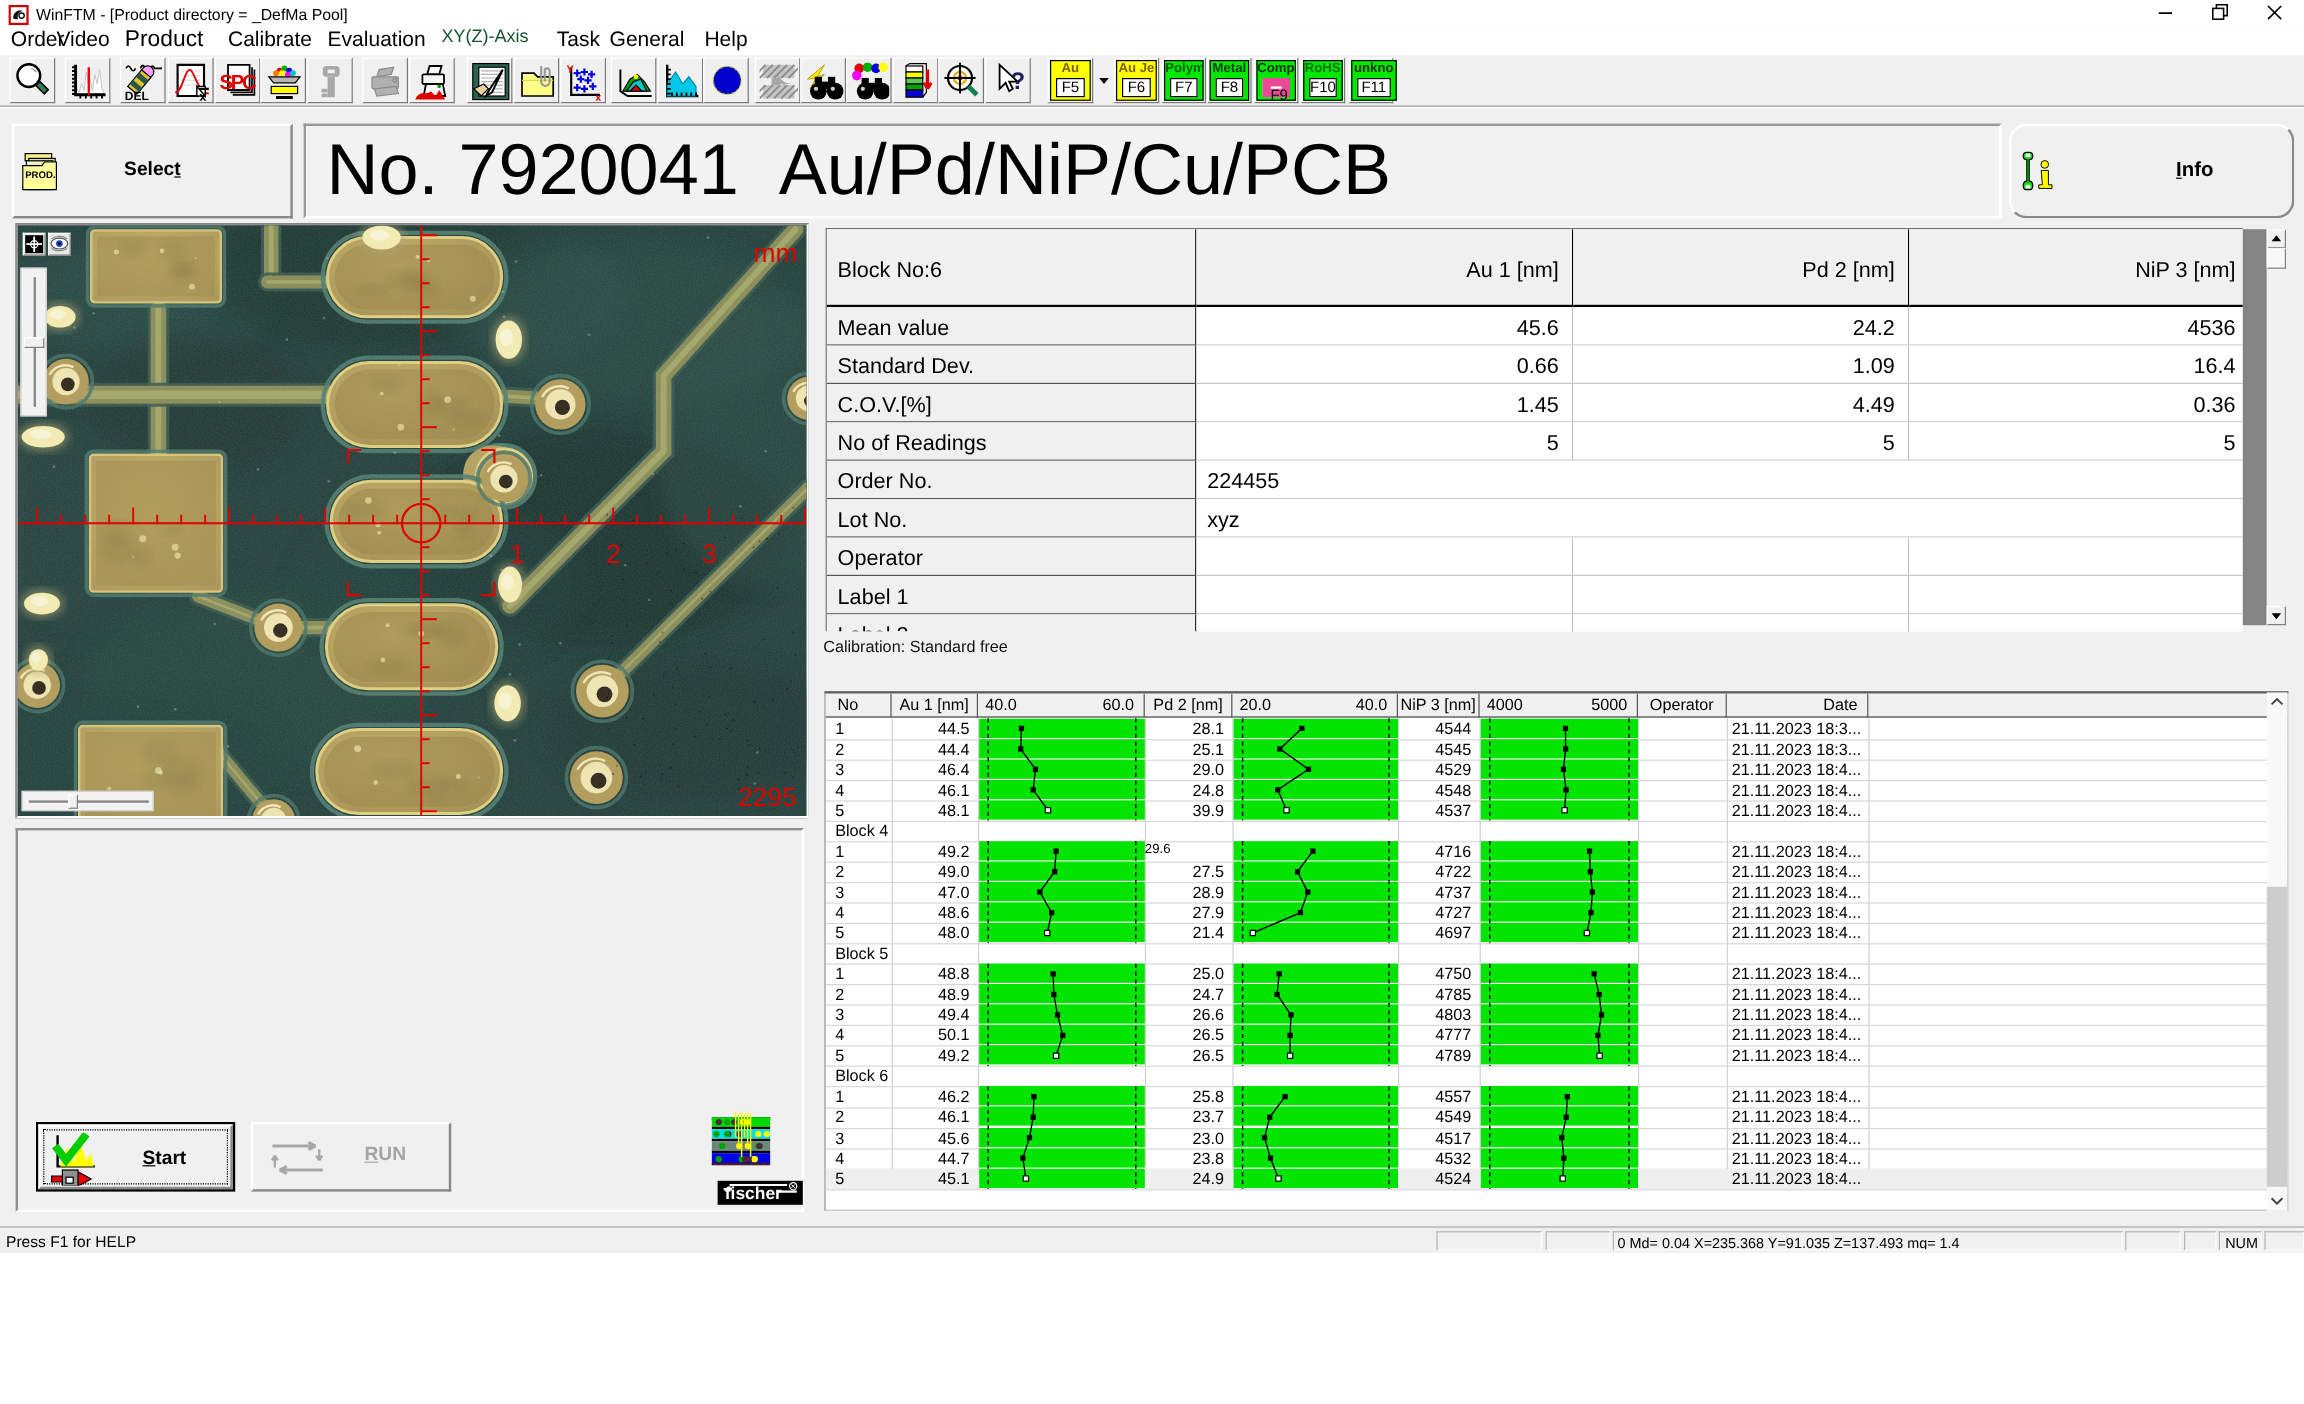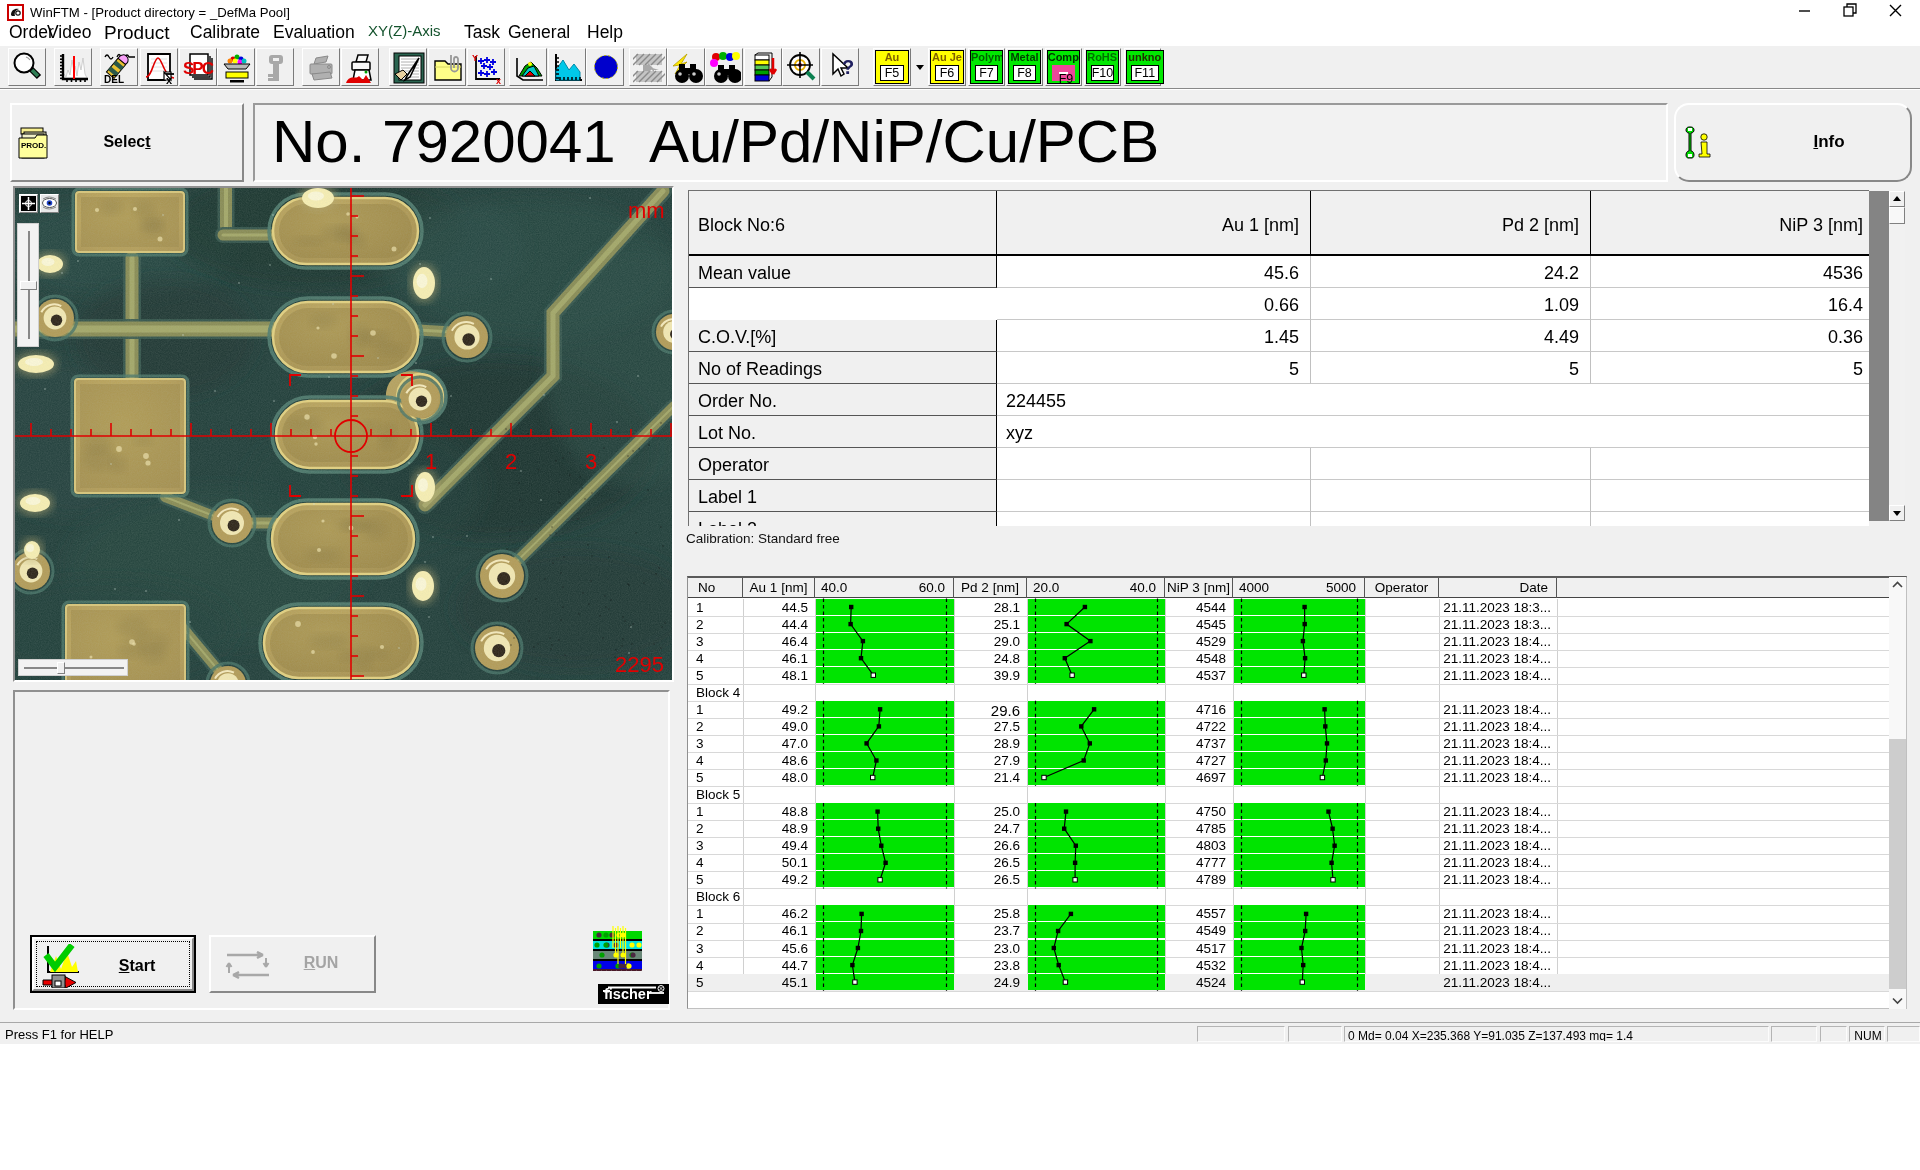--- a/index.html
+++ b/index.html
@@ -943,20 +943,23 @@
       </div>
       <div class="abs" style="left:308px;top:65.0px;width:314px;height:32.0px;background:#fff;border-right:1px solid #c0c0c0;border-bottom:1px solid #c8c8c8;">
         <div class="abs" style="right:11px;top:7px;font-size:18px;">45.6</div>
       </div>
       <div class="abs" style="left:622px;top:65.0px;width:280px;height:32.0px;background:#fff;border-right:1px solid #c0c0c0;border-bottom:1px solid #c8c8c8;">
         <div class="abs" style="right:11px;top:7px;font-size:18px;">24.2</div>
       </div>
       <div class="abs" style="left:902px;top:65.0px;width:279px;height:32.0px;background:#fff;border-bottom:1px solid #c8c8c8;">
         <div class="abs" style="right:7px;top:7px;font-size:18px;">4536</div>
       </div>
+      <div class="abs" style="left:0;top:97.0px;width:308px;height:32.0px;background:#f0f0f0;border-right:1.5px solid #000;border-bottom:1px solid #555;">
+        <div class="abs" style="left:9px;top:7px;font-size:18px;">Standard Dev.</div>
+      </div>
       <div class="abs" style="left:308px;top:97.0px;width:314px;height:32.0px;background:#fff;border-right:1px solid #c0c0c0;border-bottom:1px solid #c8c8c8;">
         <div class="abs" style="right:11px;top:7px;font-size:18px;">0.66</div>
       </div>
       <div class="abs" style="left:622px;top:97.0px;width:280px;height:32.0px;background:#fff;border-right:1px solid #c0c0c0;border-bottom:1px solid #c8c8c8;">
         <div class="abs" style="right:11px;top:7px;font-size:18px;">1.09</div>
       </div>
       <div class="abs" style="left:902px;top:97.0px;width:279px;height:32.0px;background:#fff;border-bottom:1px solid #c8c8c8;">
         <div class="abs" style="right:7px;top:7px;font-size:18px;">16.4</div>
       </div>
       <div class="abs" style="left:0;top:129.1px;width:308px;height:32.0px;background:#f0f0f0;border-right:1.5px solid #000;border-bottom:1px solid #555;">
@@ -1132,21 +1135,21 @@
       <div class="abs" style="left:0;top:105.8px;width:1220px;height:1px;background:#d8d8d8;"></div>
       <div class="abs" style="left:2px;top:105.8px;width:300px;height:17.1px;">
         <div class="abs" style="left:6px;top:1px;font-size:13.5px;">Block 4</div>
       </div>
       <div class="abs" style="left:0;top:122.8px;width:1220px;height:1px;background:#d8d8d8;"></div>
       <div class="abs" style="left:128px;top:122.8px;width:138px;height:16.05px;background:#00e400;"></div>
       <div class="abs" style="left:340px;top:122.8px;width:137px;height:16.05px;background:#00e400;"></div>
       <div class="abs" style="left:546px;top:122.8px;width:131px;height:16.05px;background:#00e400;"></div>
       <div class="abs" style="left:8px;top:123.8px;font-size:13.5px;">1</div>
       <div class="abs" style="left:55px;top:123.8px;width:65px;text-align:right;font-size:13.5px;">49.2</div>
-      <div class="abs" style="left:266px;top:123.8px;width:66px;text-align:right;font-size:15px;">29.6</div>
+      <div class="abs" style="left:266px;top:123.8px;width:66px;text-align:left;font-size:11px;">29.6</div>
       <div class="abs" style="left:477px;top:123.8px;width:61px;text-align:right;font-size:13.5px;">4716</div>
       <div class="abs" style="left:751px;top:123.8px;width:112px;text-align:right;font-size:13.5px;">21.11.2023 18:4...</div>
       <div class="abs" style="left:0;top:139.9px;width:1220px;height:1px;background:#d8d8d8;"></div>
       <div class="abs" style="left:128px;top:139.9px;width:138px;height:16.05px;background:#00e400;"></div>
       <div class="abs" style="left:340px;top:139.9px;width:137px;height:16.05px;background:#00e400;"></div>
       <div class="abs" style="left:546px;top:139.9px;width:131px;height:16.05px;background:#00e400;"></div>
       <div class="abs" style="left:8px;top:140.9px;font-size:13.5px;">2</div>
       <div class="abs" style="left:55px;top:140.9px;width:65px;text-align:right;font-size:13.5px;">49.0</div>
       <div class="abs" style="left:266px;top:140.9px;width:66px;text-align:right;font-size:13.5px;">27.5</div>
       <div class="abs" style="left:477px;top:140.9px;width:61px;text-align:right;font-size:13.5px;">4722</div>

